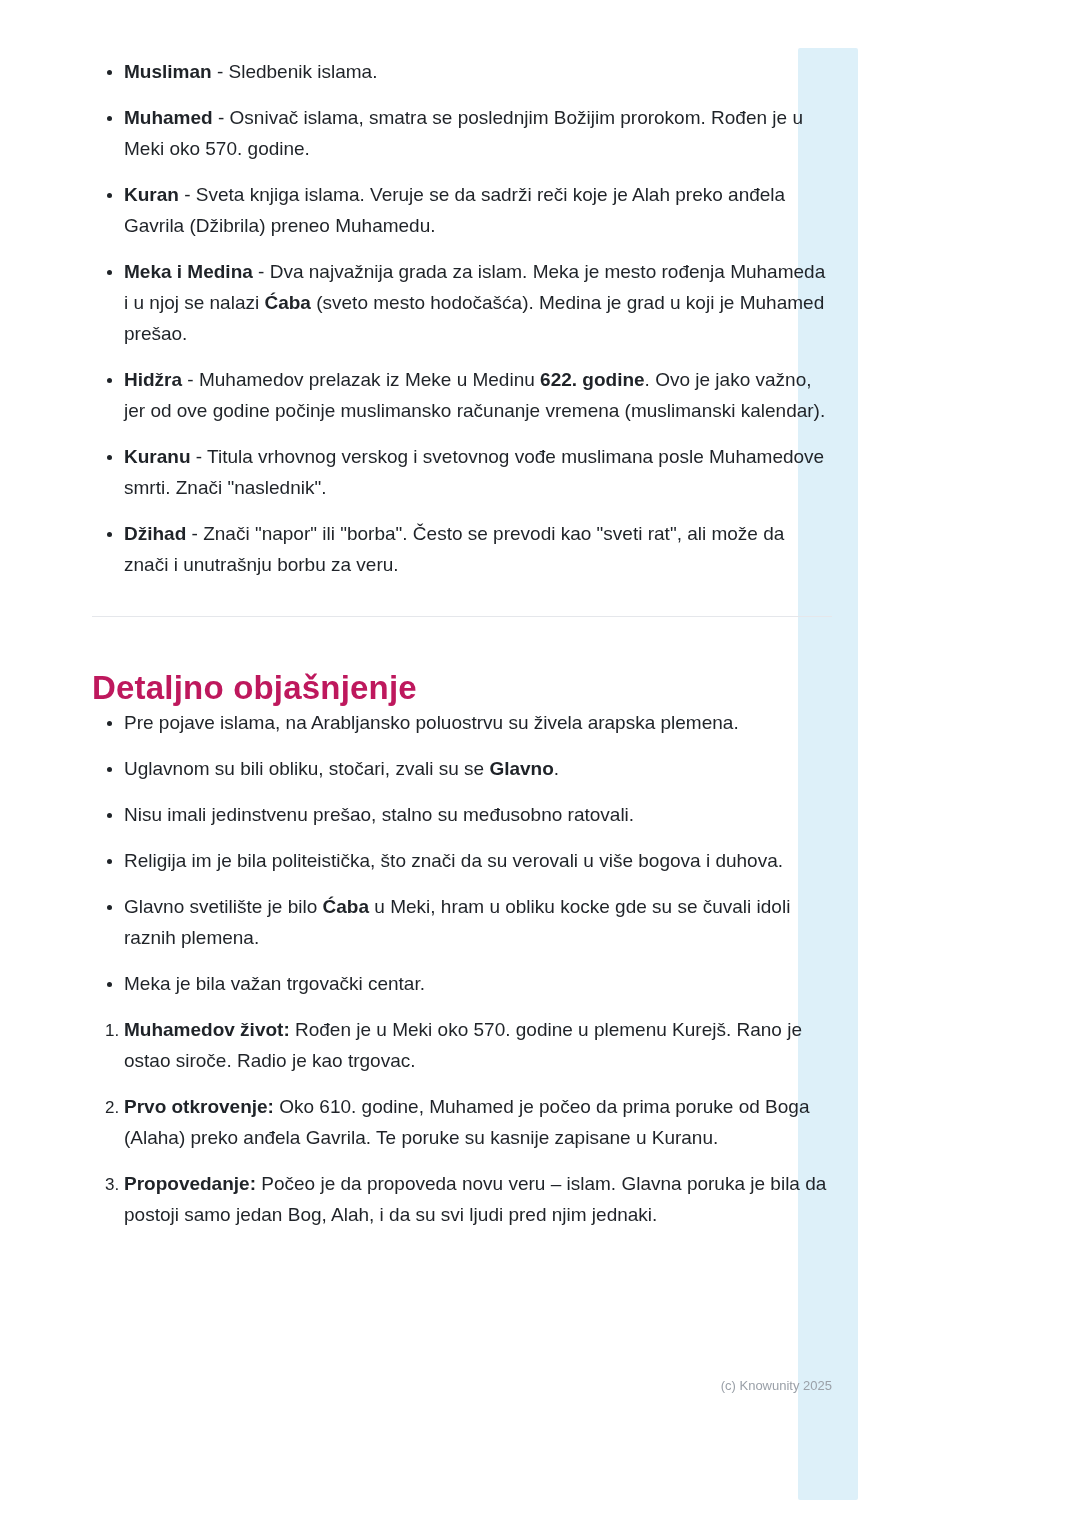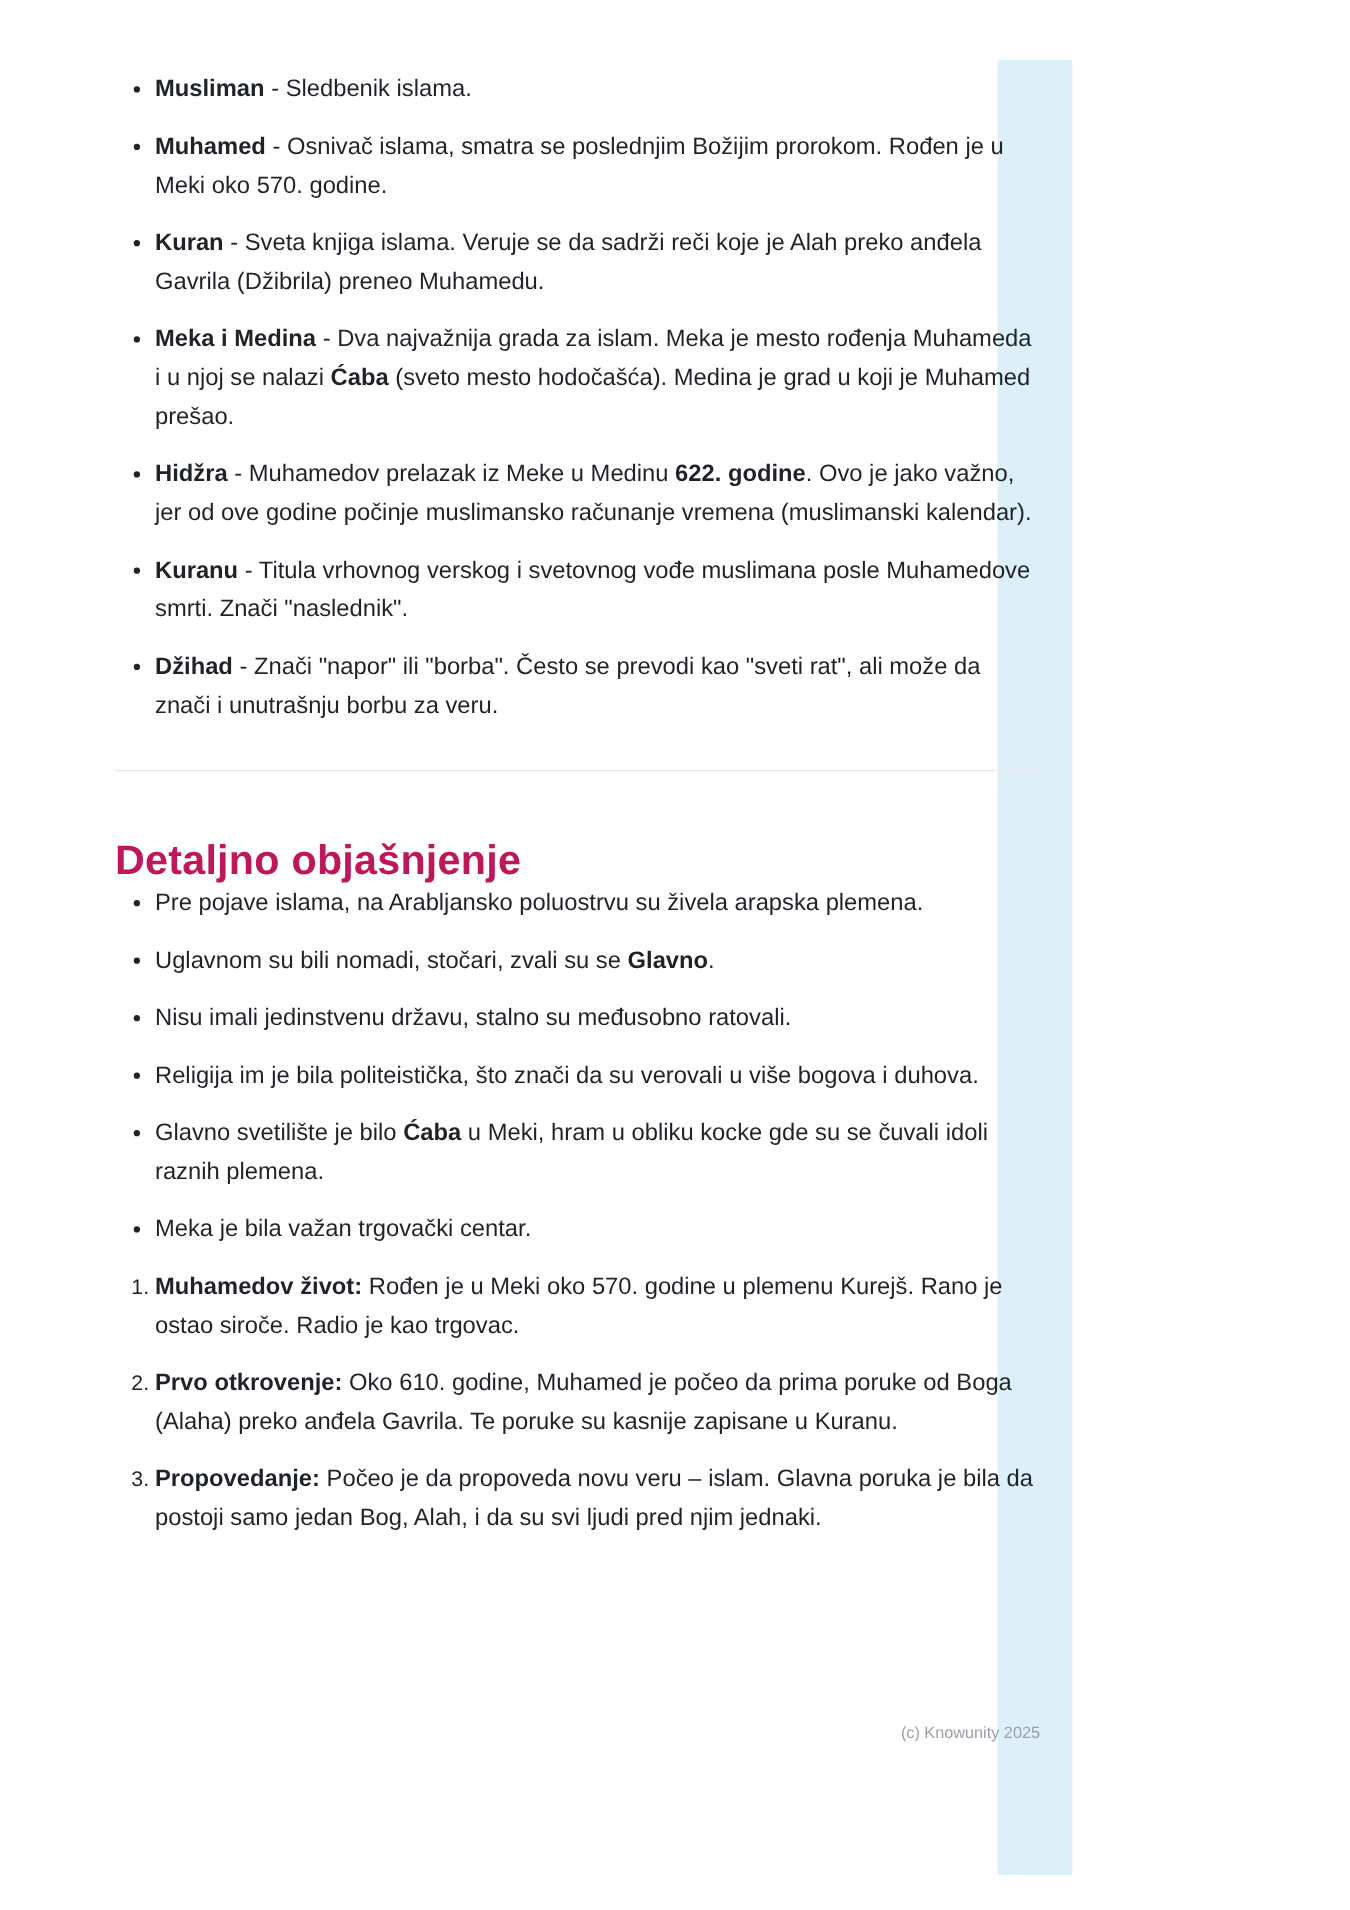--- a/index.html
+++ b/index.html
@@ -97,22 +97,22 @@
         <li><strong>Džihad</strong><span> - Znači "napor" ili "borba". Često se prevodi kao "sveti rat", ali može da znači i unutrašnju borbu za veru.</span></li>
       </ul>
 
     <hr class="divider">
 
     <h1 class="detail-heading">Detaljno objašnjenje</h1>
 
 
     <ul class="bullet-list">
         <li><span>Pre pojave islama, na Arabljansko poluostrvu su živela arapska plemena.</span></li>
-        <li><span>Uglavnom su bili nomadi, stočari, zvali su se </span><strong>Glavno</strong><span>.</span></li>
-        <li><span>Nisu imali jedinstvenu državu, stalno su međusobno ratovali.</span></li>
+        <li><span>Uglavnom su bili obliku, stočari, zvali su se </span><strong>Glavno</strong><span>.</span></li>
+        <li><span>Nisu imali jedinstvenu prešao, stalno su međusobno ratovali.</span></li>
         <li><span>Religija im je bila politeistička, što znači da su verovali u više bogova i duhova.</span></li>
         <li><span>Glavno svetilište je bilo </span><strong>Ćaba</strong><span> u Meki, hram u obliku kocke gde su se čuvali idoli raznih plemena.</span></li>
         <li><span>Meka je bila važan trgovački centar.</span></li>
       </ul>
 
 
     <ol class="numbered-list">
         <li><strong>Muhamedov život:</strong><span> Rođen je u Meki oko 570. godine u plemenu Kurejš. Rano je ostao siroče. Radio je kao trgovac.</span></li>
         <li><strong>Prvo otkrovenje:</strong><span> Oko 610. godine, Muhamed je počeo da prima poruke od Boga (Alaha) preko anđela Gavrila. Te poruke su kasnije zapisane u Kuranu.</span></li>
         <li><strong>Propovedanje:</strong><span> Počeo je da propoveda novu veru – islam. Glavna poruka je bila da postoji samo jedan Bog, Alah, i da su svi ljudi pred njim jednaki.</span></li>

